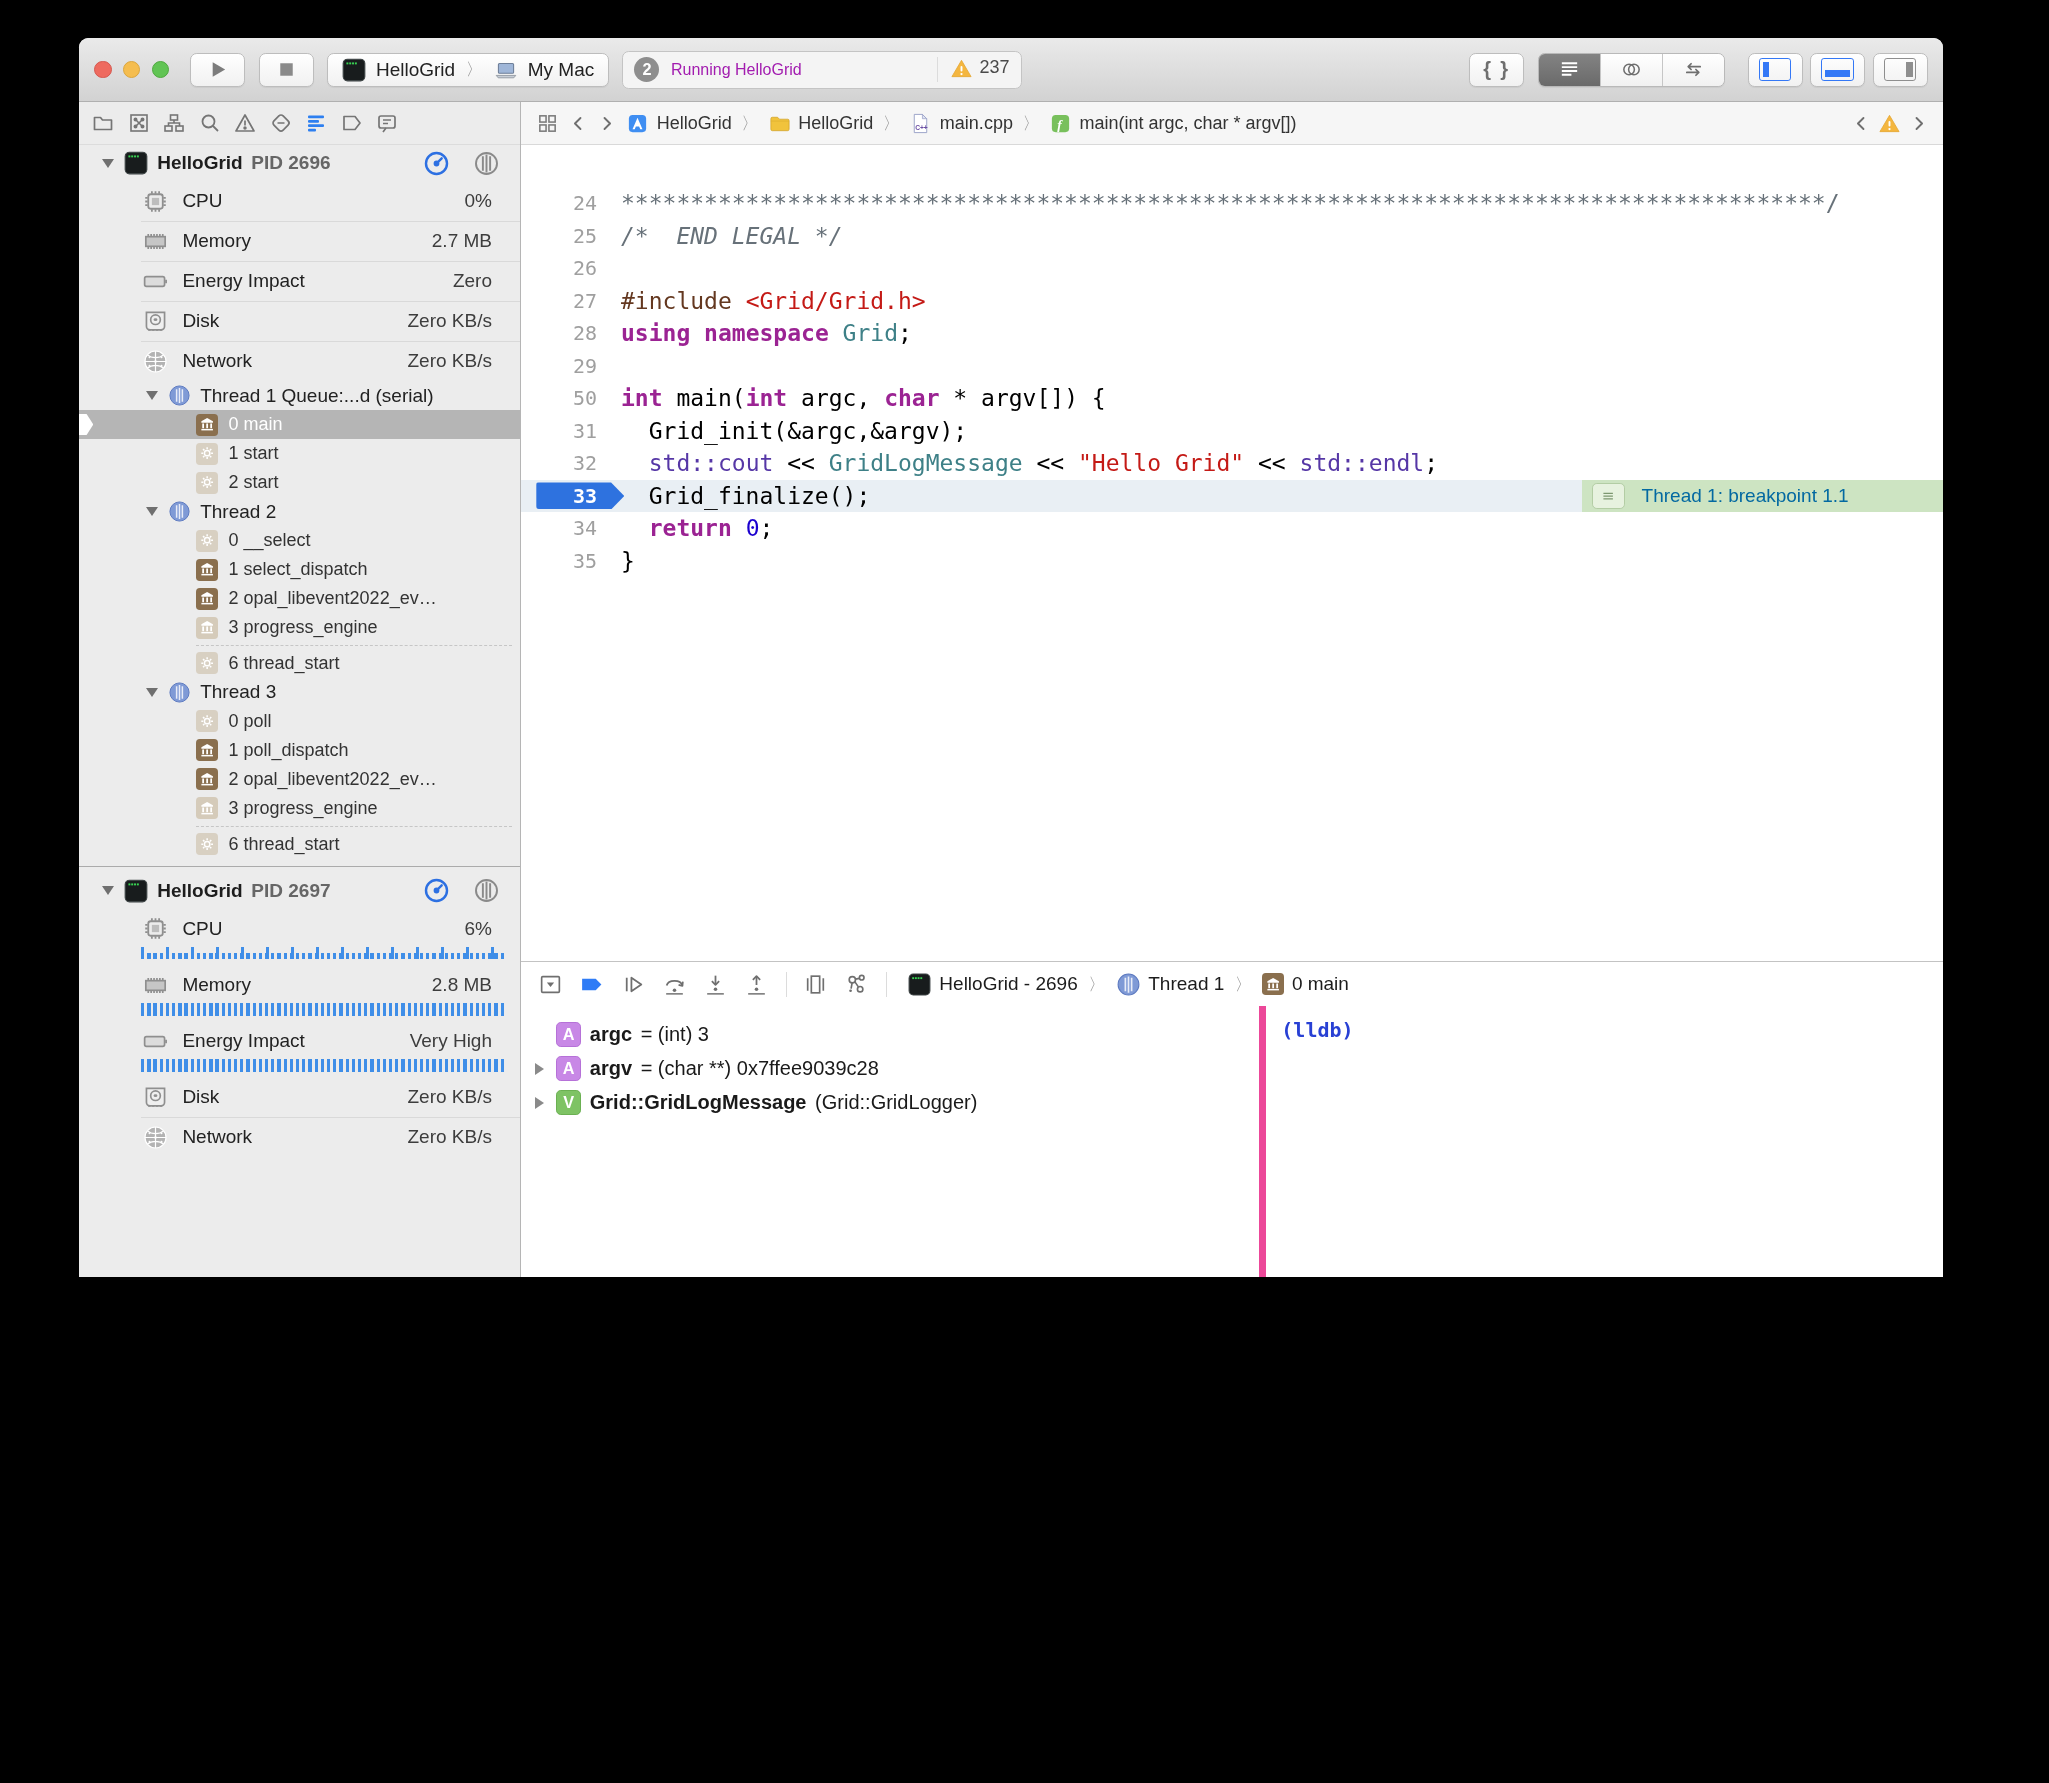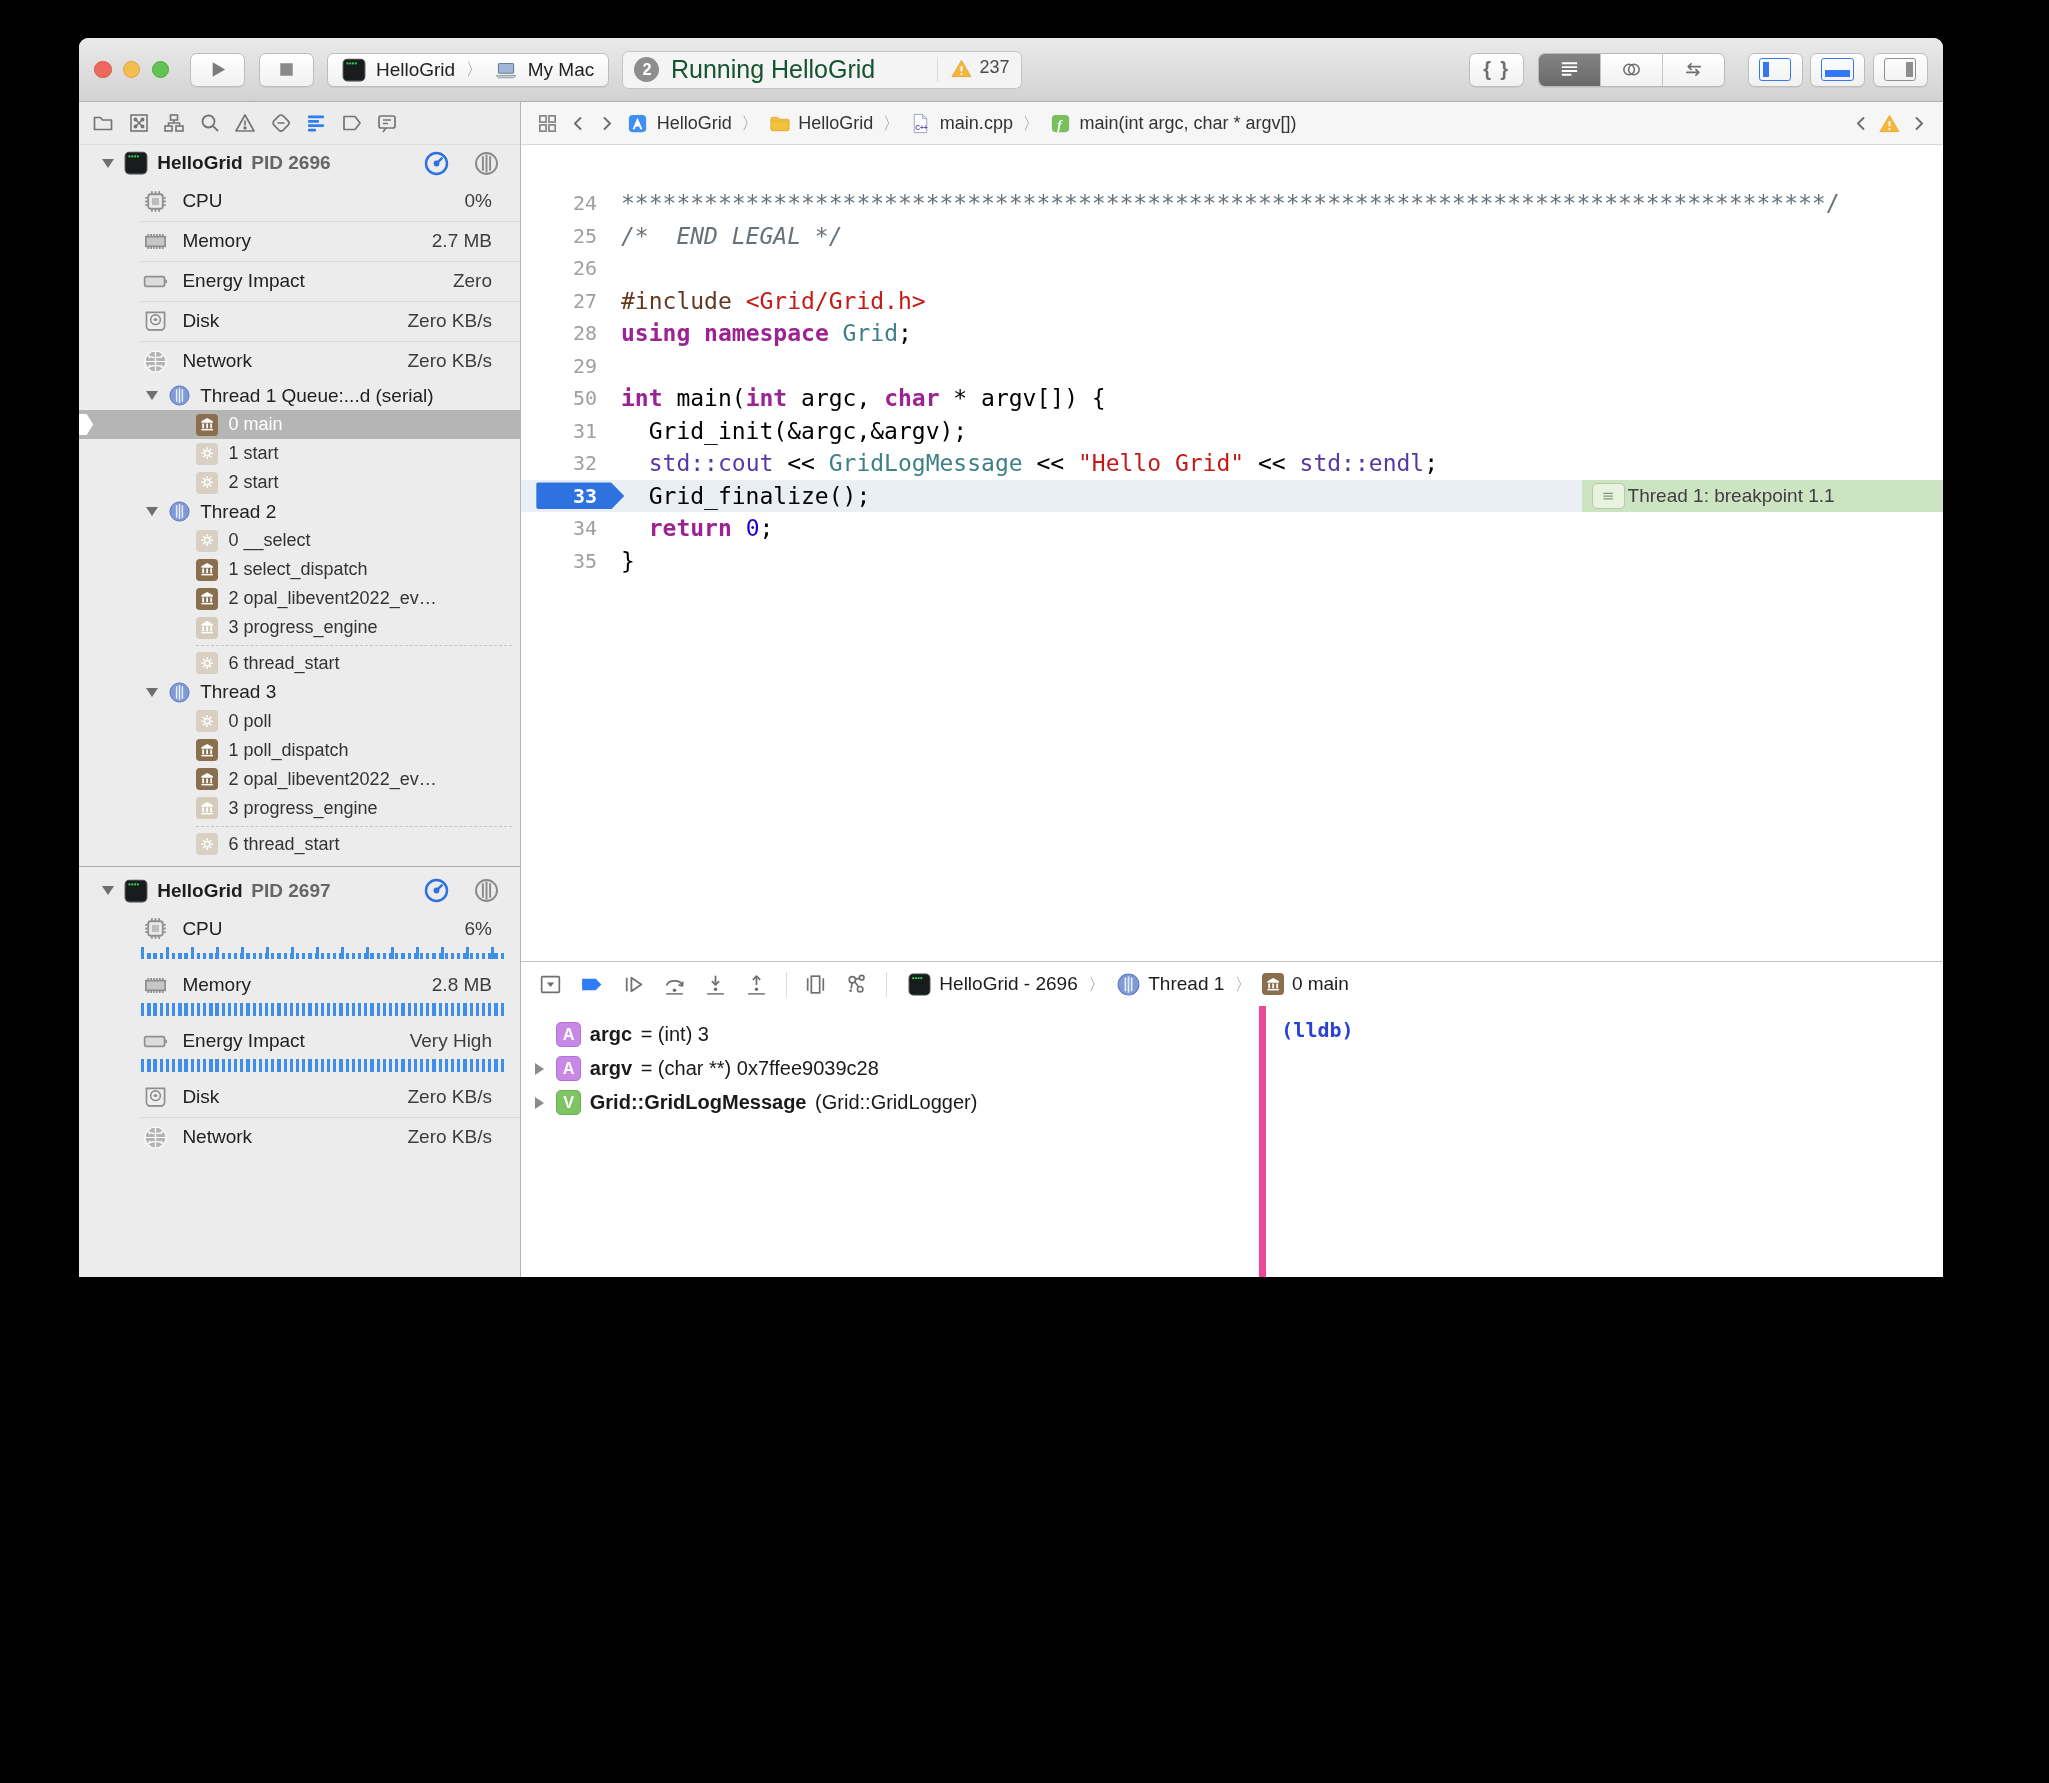--- a/index.html
+++ b/index.html
@@ -15,21 +15,21 @@
   .light.yellow{background:#f5bd4f;border:1px solid #dba63d;}
   .light.green{background:#61c454;border:1px solid #4fa93f;}
   .tbtn{background:linear-gradient(#ffffff,#f1f1f1);border:1px solid #bdbdbd;border-radius:6.7px;height:34px;
         display:flex;align-items:center;justify-content:center;box-shadow:0 1px 1px rgba(0,0,0,.06);box-sizing:border-box;}
   .tbtn.icon-btn{width:55px;}
   .scheme{padding:0 13.4px;gap:8.6px;font-size:19px;color:#222;}
   .status-pill{flex:none;width:400px;height:38px;background:#f4f4f4;border:1px solid #c4c4c4;border-radius:6.7px;
                display:flex;align-items:center;padding:0 11.5px;gap:11.5px;position:relative;box-sizing:border-box;}
   .status-badge{width:25px;height:25px;border-radius:50%;background:#8e8e8e;color:#fff;font-size:16.3px;font-weight:bold;
                 display:flex;align-items:center;justify-content:center;}
-  .status-msg{font-size:25px;color:#14532d;}
+  .status-msg{font-size:16px;color:#a21caf;}
   .status-warn{margin-left:auto;display:flex;align-items:flex-start;gap:6.7px;font-size:18px;color:#4a4a4a;padding-left:11.5px;border-left:1px solid #dcdcdc;height:25px;}
   .braces{font-size:20px;color:#6f6f6f;font-weight:600;letter-spacing:1.9px;}
   .seg{display:flex;border:1px solid #b9b9b9;border-radius:6.7px;overflow:hidden;height:34px;box-sizing:border-box;box-shadow:0 1px 1px rgba(0,0,0,.06);}
   .seg .cell{width:61px;display:flex;align-items:center;justify-content:center;background:linear-gradient(#fff,#f1f1f1);border-right:1px solid #c6c6c6;}
   .seg .cell:last-child{border-right:none;}
   .seg .cell.sel{background:linear-gradient(#838383,#6a6a6a);}
   .panelgroup{display:flex;gap:7.6px;margin-left:9.6px;}
   .ptoggle{position:relative;width:32.5px;height:23px;border:1.9px solid #8e8e8e;border-radius:2.9px;box-sizing:border-box;}
   .ptoggle.blue{border-color:#3478f6;}
   .ptoggle .bar{position:absolute;background:#8e8e8e;}
@@ -94,21 +94,21 @@
            clip-path:polygon(0 0,85% 0,100% 50%,85% 100%,0 100%);border-radius:2.9px;}
   .tok-com{color:#677179;}
   .tok-comi{color:#677179;font-style:italic;}
   .tok-pre{color:#643820;}
   .tok-str{color:#c41a16;}
   .tok-kw{color:#9b2393;font-weight:bold;}
   .tok-typ{color:#3e8087;}
   .tok-num{color:#1c00cf;}
   .tok-std{color:#5637a6;}
   .bp-annotation{position:absolute;right:0;top:0;height:32.5px;width:361px;background:#cde4c2;display:flex;align-items:center;
-                 gap:3px;padding:0 13.4px 0 9.6px;box-sizing:border-box;font-family:"Liberation Sans",sans-serif;font-size:19px;color:#404040;z-index:3;}
+                 gap:17px;padding:0 13.4px 0 9.6px;box-sizing:border-box;font-family:"Liberation Sans",sans-serif;font-size:19px;color:#0369a1;z-index:3;}
   .ann-chip{width:31px;height:24px;background:#e7f2df;border:1px solid #b3cda4;border-radius:4.8px;display:flex;align-items:center;justify-content:center;}
   
   .debugbar{height:44px;flex:none;border-top:1px solid #c3c3c3;background:#fff;display:flex;align-items:center;
             padding:0 17px;gap:16.3px;font-size:19px;color:#1c1c1c;}
   .debugbar .icon{width:25px;height:25px;}
   .vsep{width:1px;height:25px;background:#dcdcdc;}
   .dcrumbs{display:flex;align-items:center;gap:8.6px;margin-left:3.8px;}
   
   .debug-content{height:631px;flex:none;display:flex;min-height:0;}
   .vars-pane{width:738px;flex:none;display:flex;flex-direction:column;background:#fff;}

